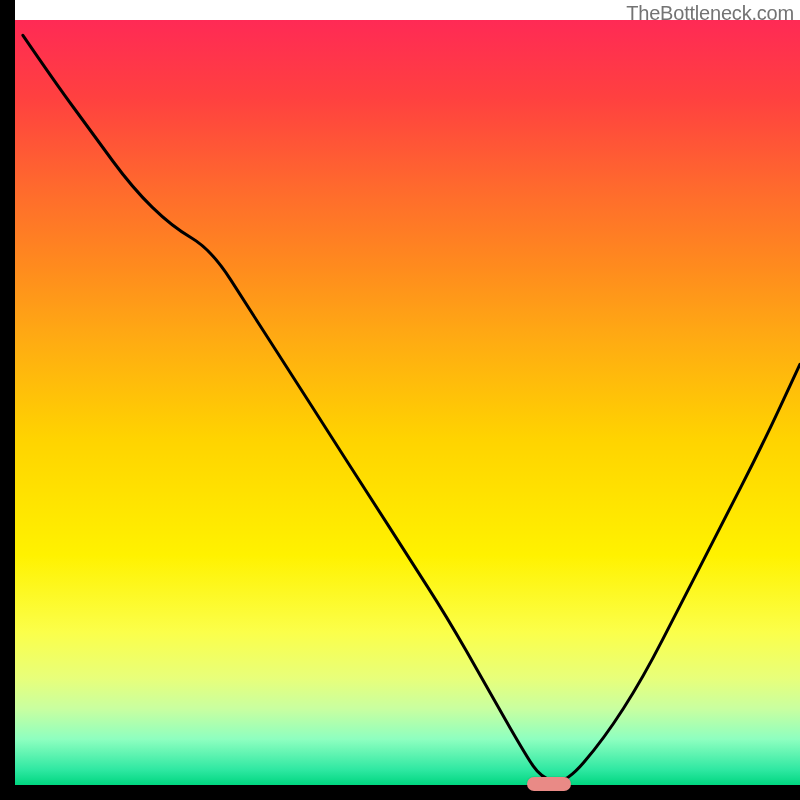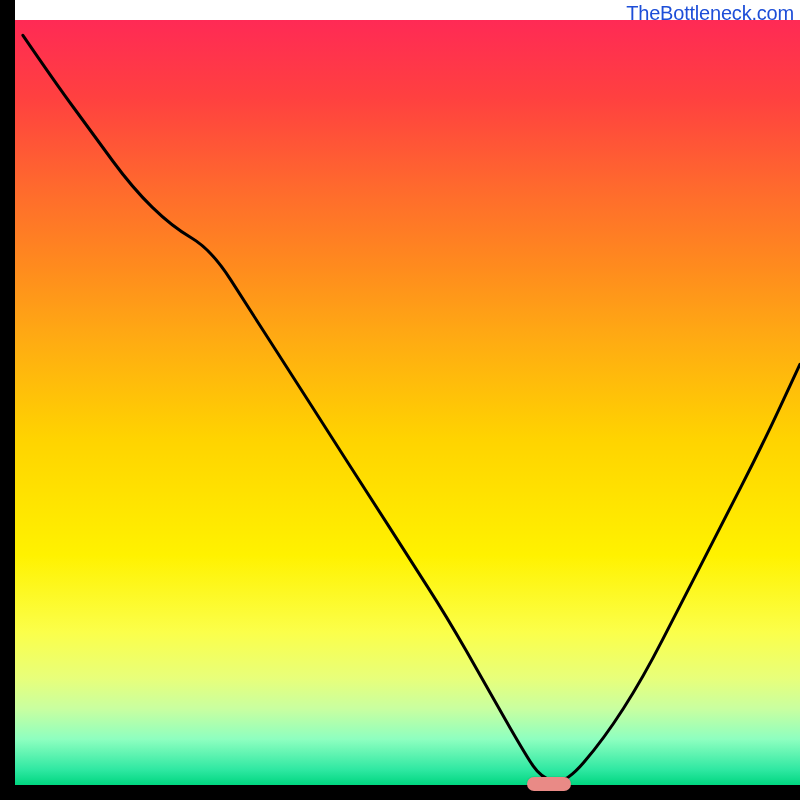--- a/index.html
+++ b/index.html
@@ -46,21 +46,21 @@
       #2fe8a2 98%,
       #00d680 100%);
   }
   .watermark {
     position: absolute;
     top: 2px;
     right: 6px;
     font-family: Arial, Helvetica, sans-serif;
     font-size: 20px;
     font-weight: 400;
-    color: #1d4ed8;
+    color: #737373;
     letter-spacing: -0.2px;
   }
   svg.curve {
     position: absolute;
     left: 0;
     top: 0;
     width: 785px;
     height: 785px;
   }
   .marker {

